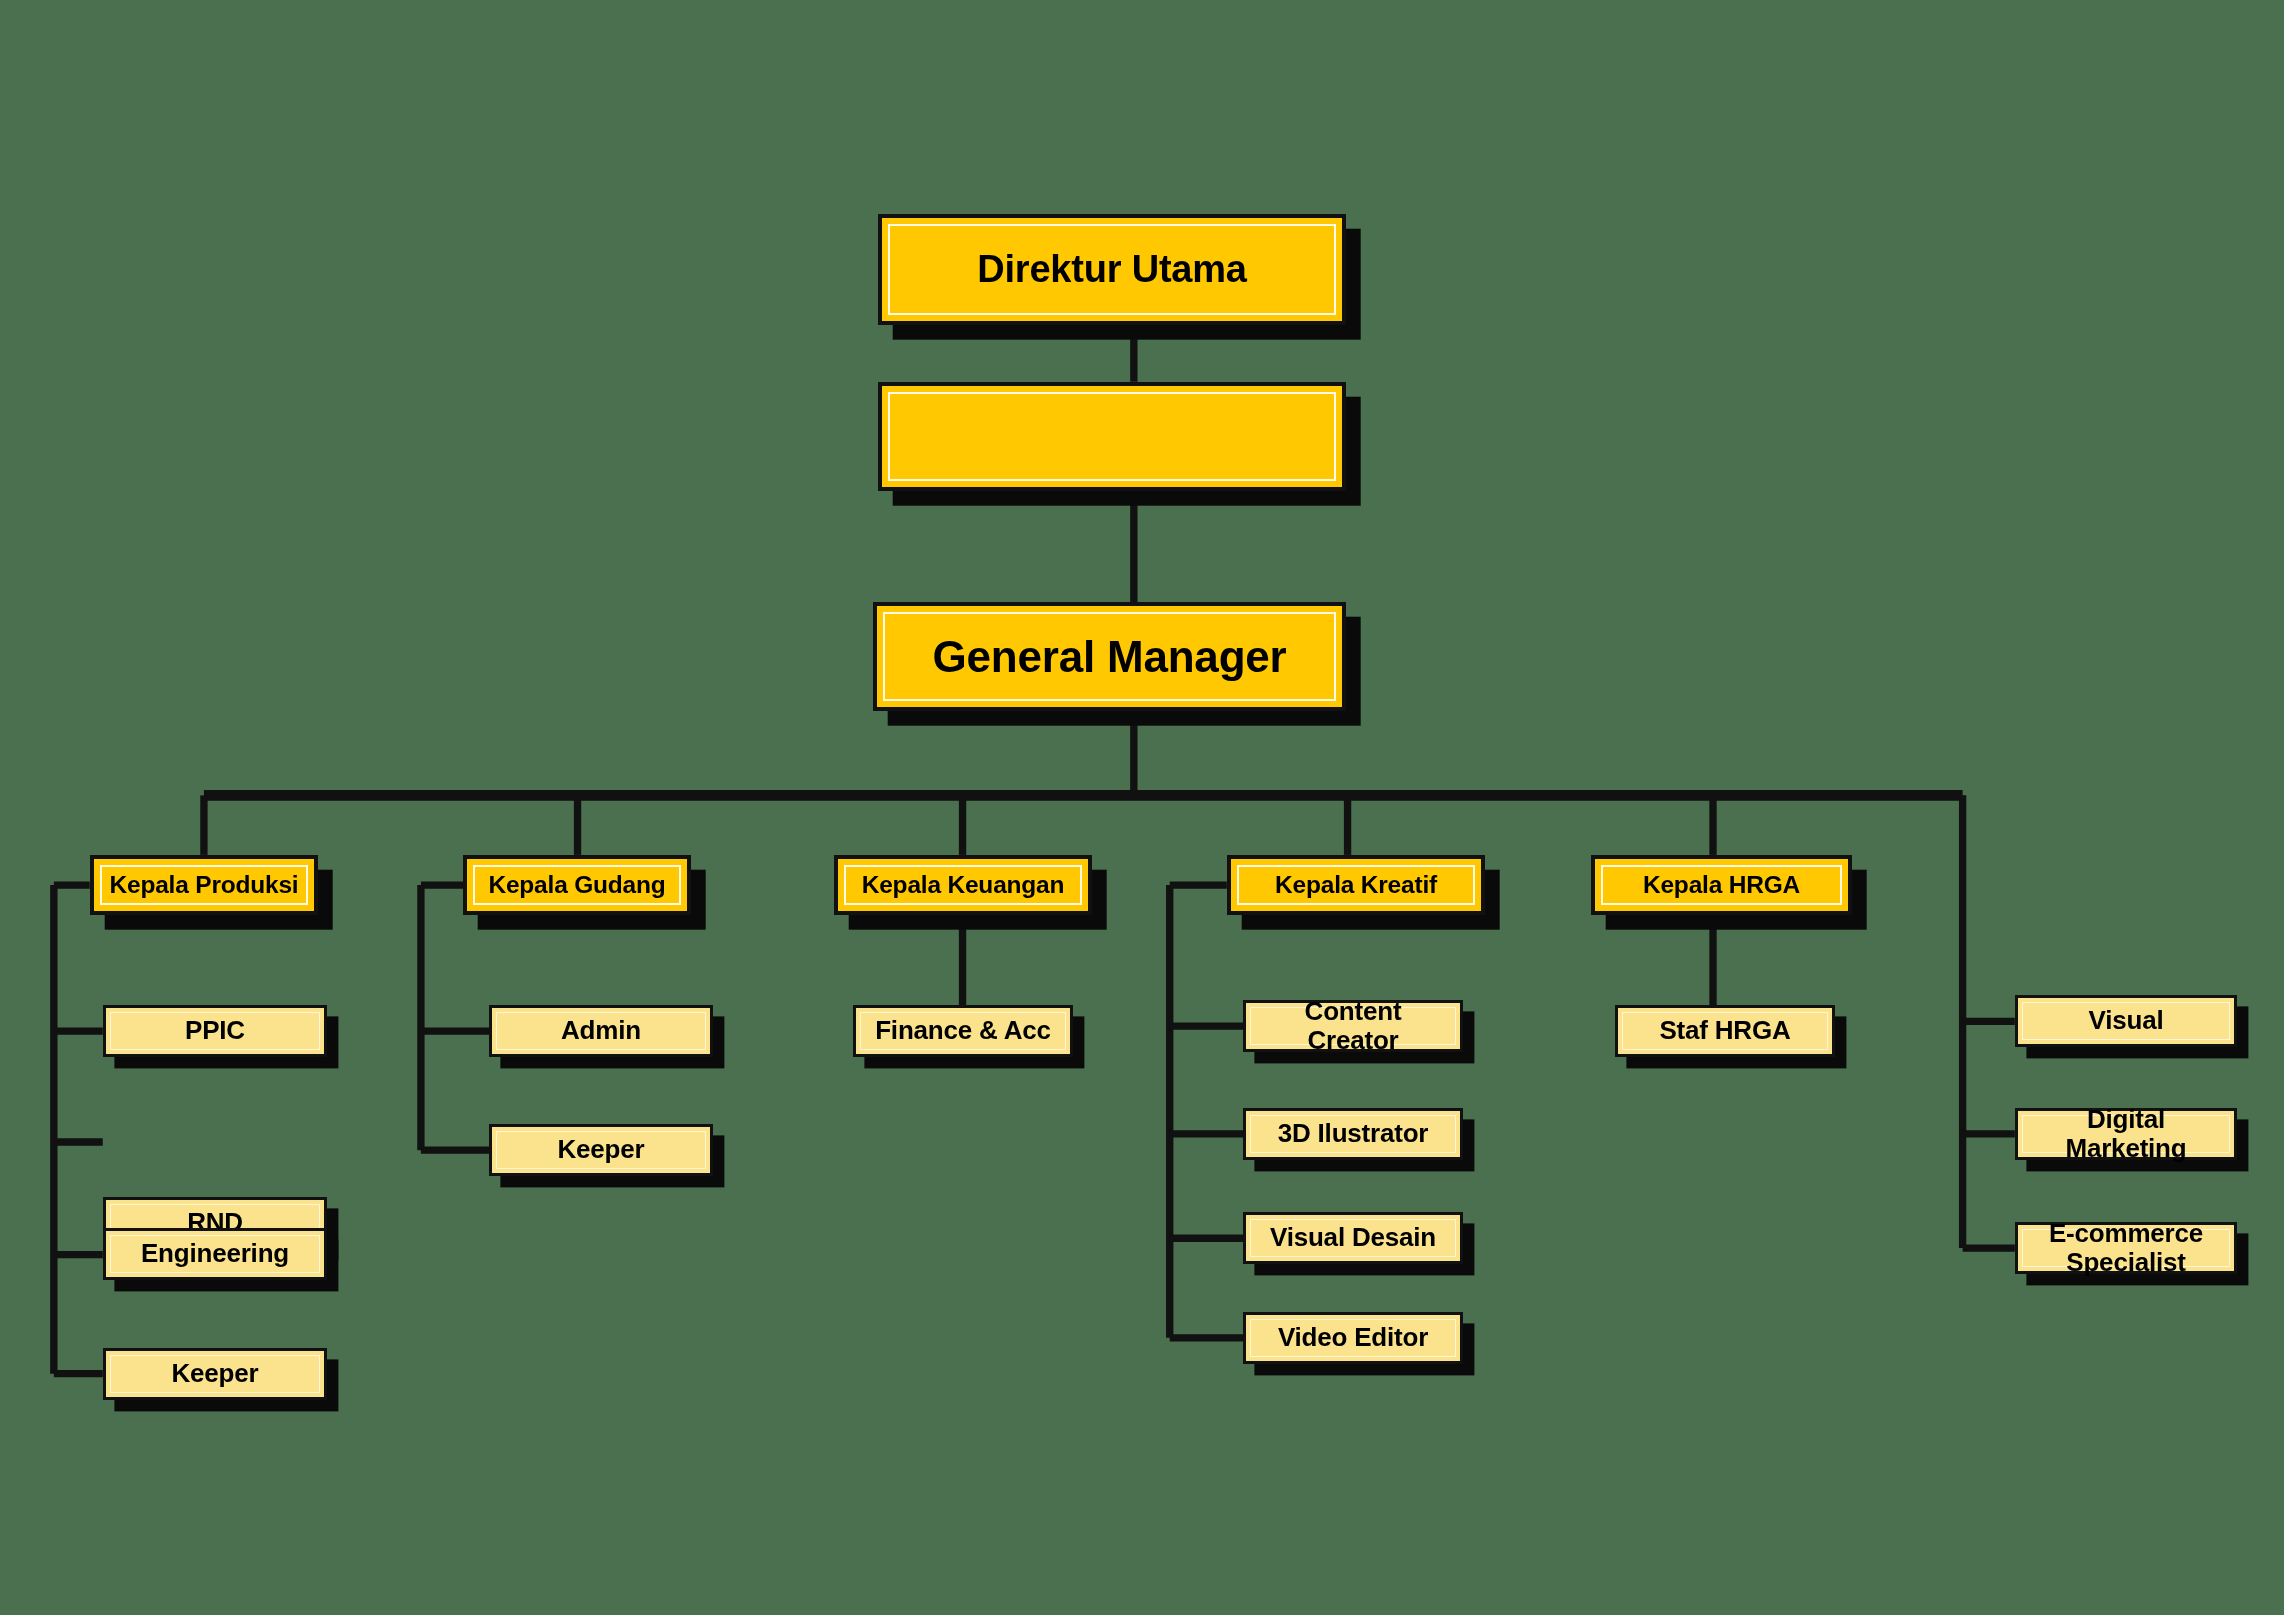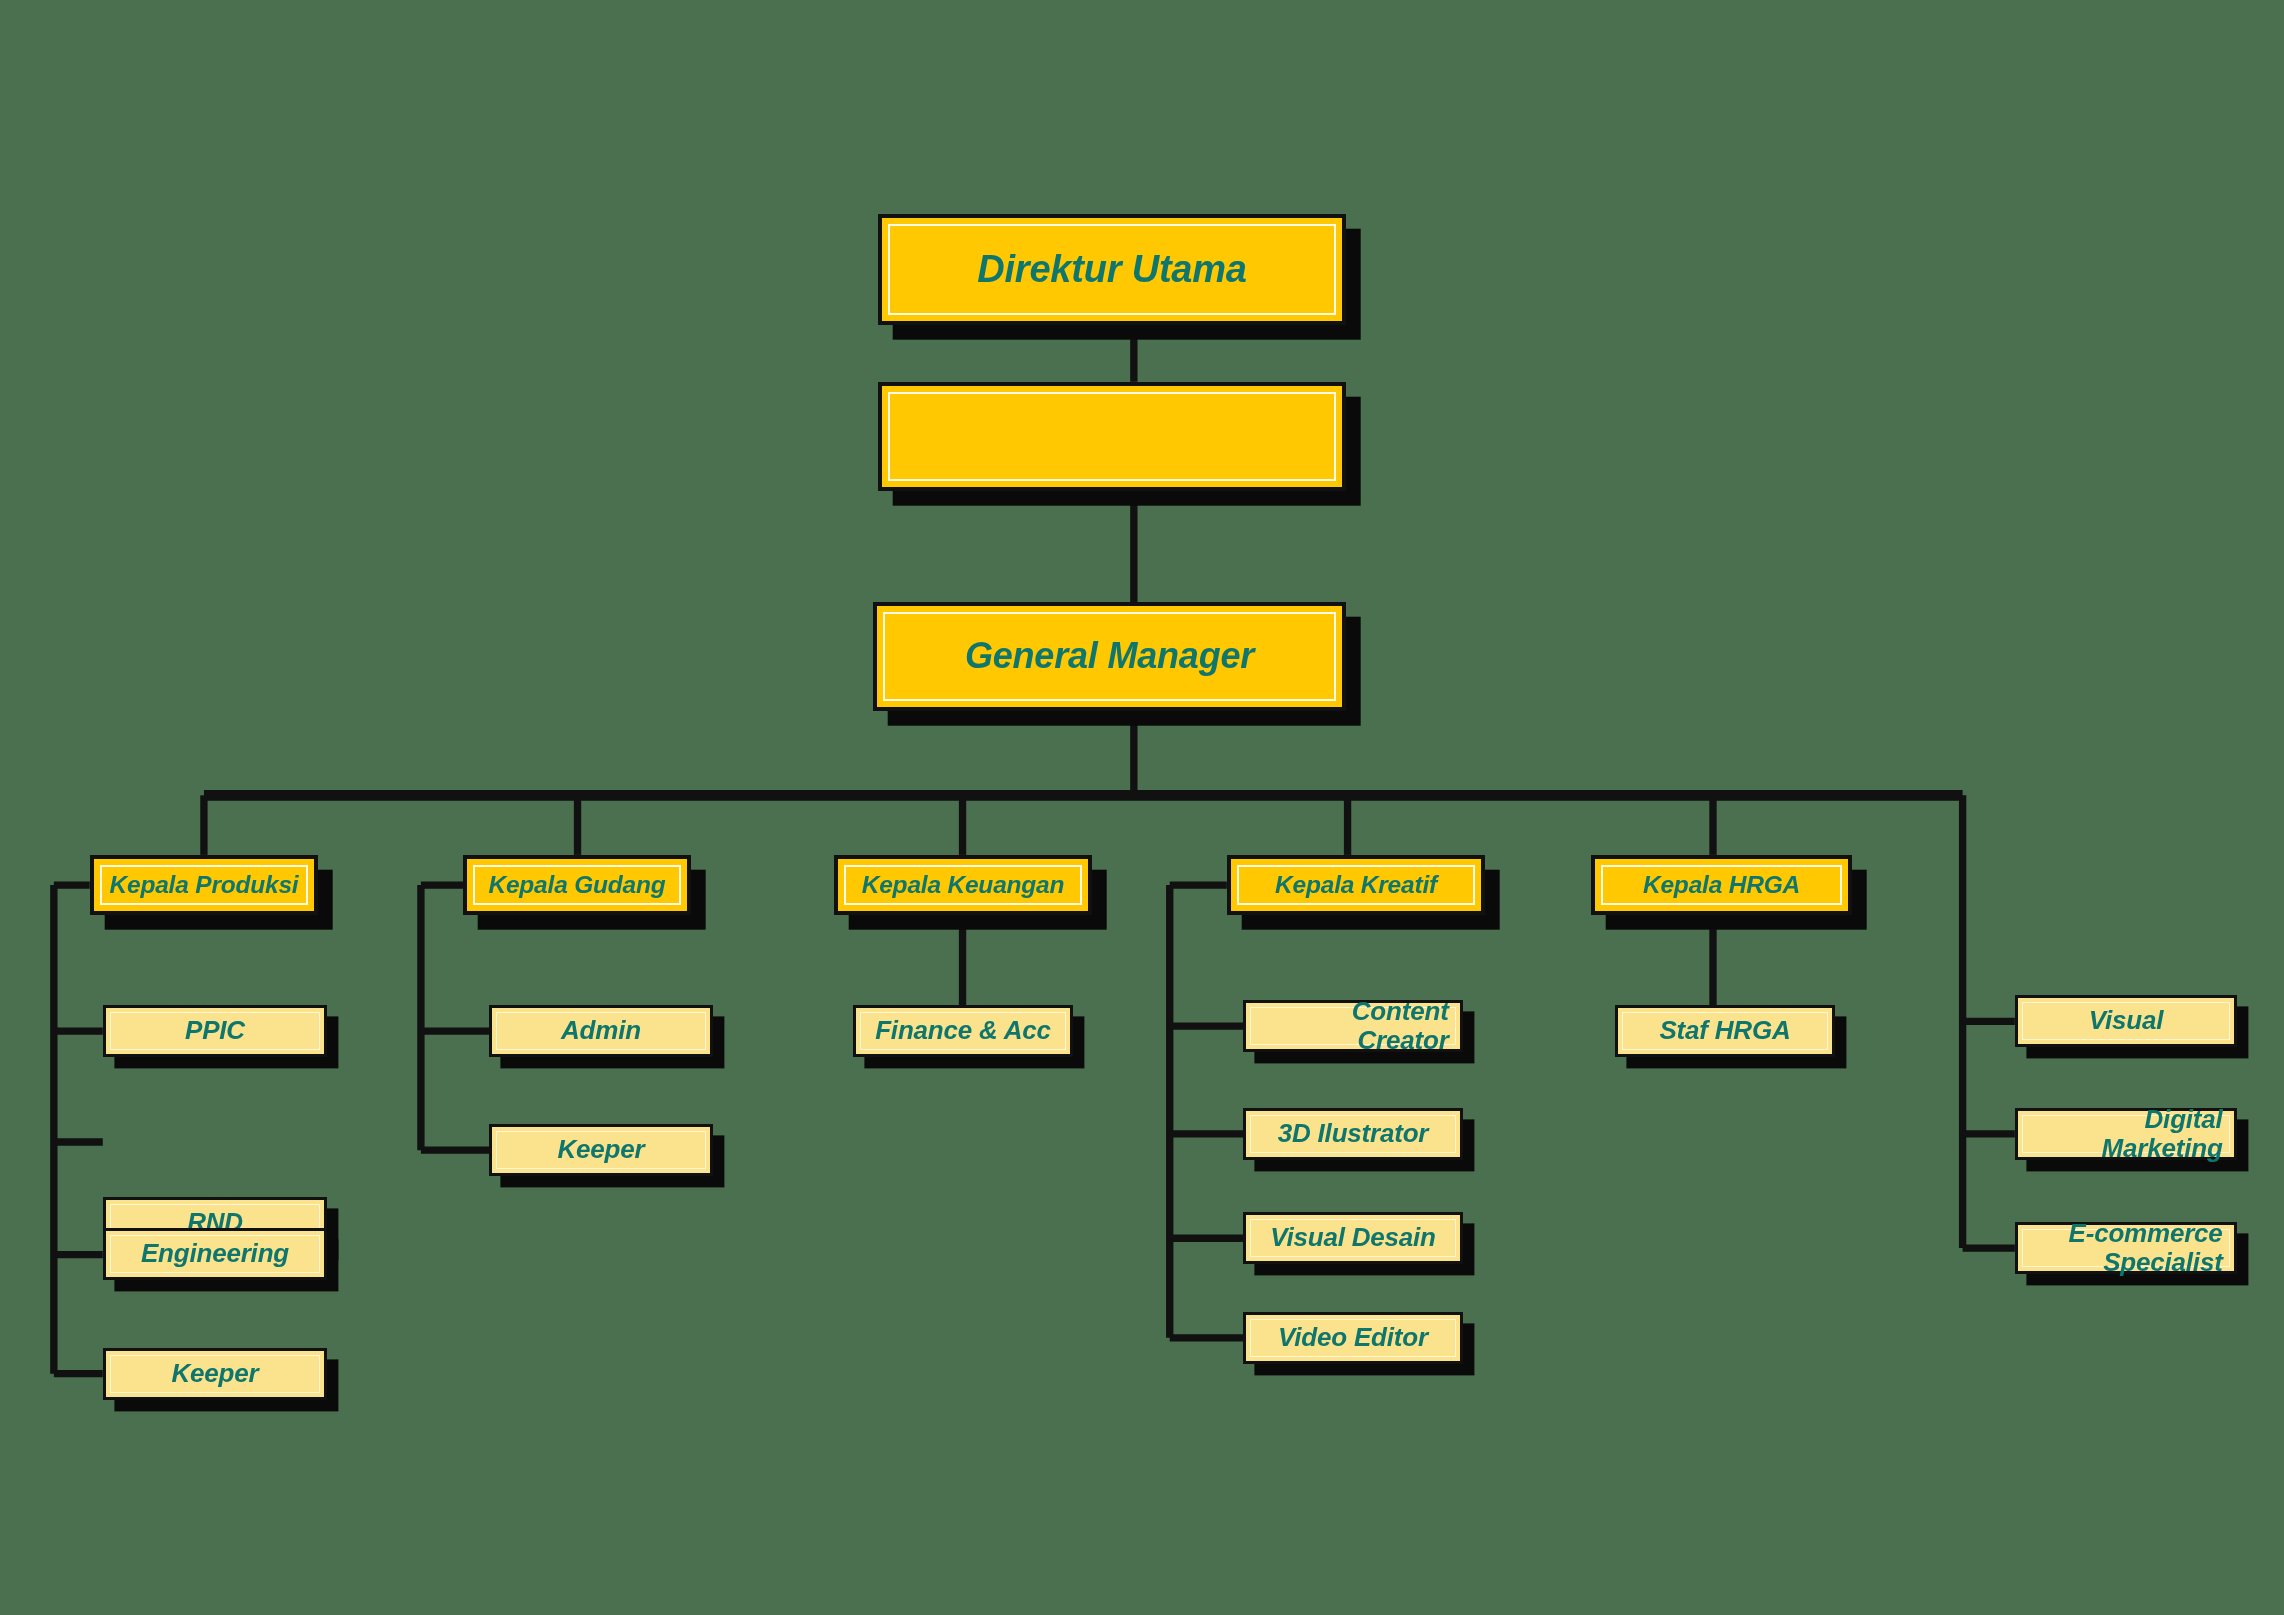--- a/index.html
+++ b/index.html
@@ -22,28 +22,27 @@
     width: 2284px;
     height: 1616px;
     pointer-events: none;
   }
   .node {
     position: absolute;
     box-sizing: border-box;
     display: flex;
     align-items: center;
     justify-content: center;
-    text-align: right;
-    color: #0f766e;
+    text-align: center;
+    color: #000000;
     font-weight: bold;
     border: 4.1px solid #111111;
     background: #FFC800;
     box-shadow: 14.7px 14.7px 0 0 #0a0a0a;
     z-index: 5;
-    font-style: italic;
   }
   .node > .inner {
     position: absolute;
     left: 5.7px; top: 5.7px; right: 5.7px; bottom: 5.7px;
     border: 2.4px solid #FFFBE8;
     pointer-events: none;
   }
   .node.leaf {
     background: #FBE28C;
     border-width: 3.3px;
@@ -55,21 +54,21 @@
   }
   .node .label {
     position: relative;
     z-index: 2;
     padding: 0 11.4px;
     line-height: 1.12;
     letter-spacing: -0.2px;
   }
   .tier-1 .label { font-size: 38px; }
   .tier-2 .label { font-size: 38px; }
-  .tier-3 .label { font-size: 36px; }
+  .tier-3 .label { font-size: 44px; }
   .tier-head .label { font-size: 24.5px; }
   .tier-leaf .label { font-size: 26px; }
 </style>
 </head>
 <body>
 
 <div id="canvas">
 
   <svg id="connectors" viewBox="0 0 2800 1981" xmlns="http://www.w3.org/2000/svg">
     <g stroke="#111111" stroke-width="9" fill="none" stroke-linecap="butt">

